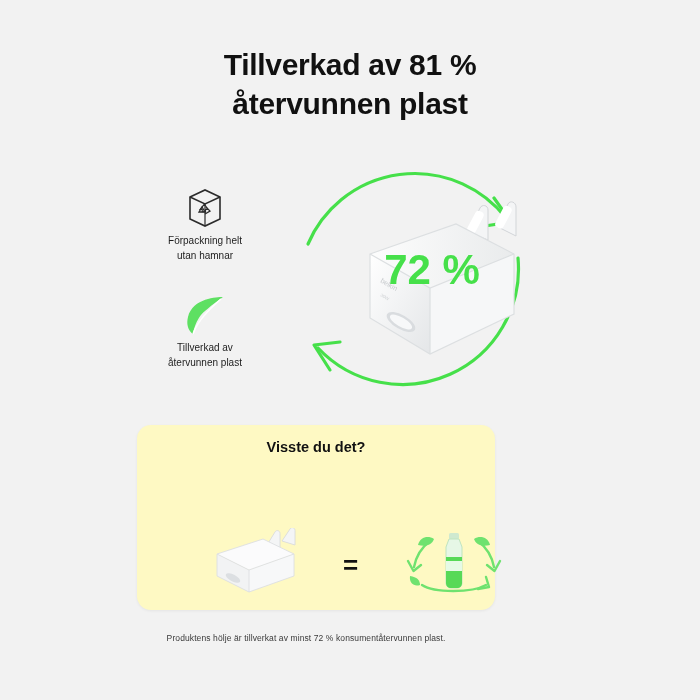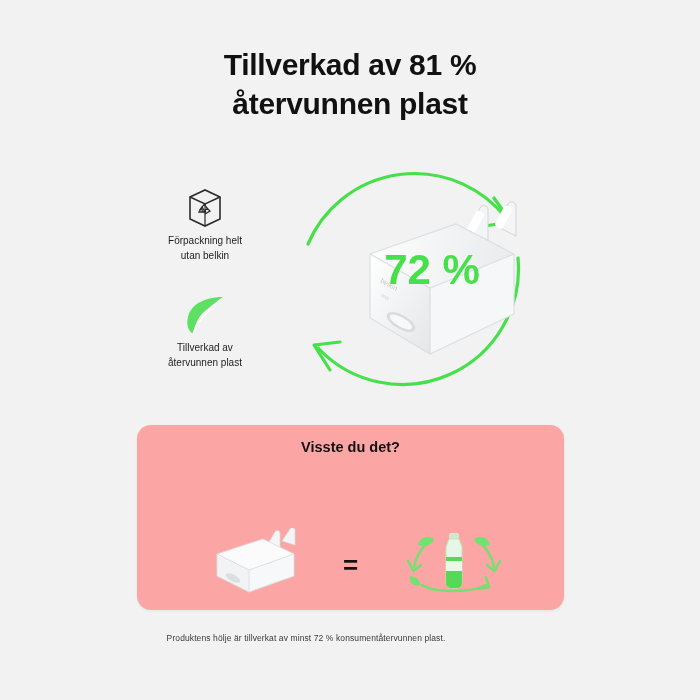--- a/index.html
+++ b/index.html
@@ -88,23 +88,23 @@
     top: 196px;
     width: 210px;
     height: 175px;
   }
 
   
   .card {
     position: absolute;
     left: 137px;
     top: 425px;
-    width: 427px;
+    width: 358px;
     height: 185px;
-    background: #fca5a5;
+    background: #fef9c3;
     border-radius: 14px;
     box-shadow: 0 1px 3px rgba(0,0,0,.06);
   }
   .card-title {
     text-align: center;
     font-size: 14.5px;
     font-weight: bold;
     margin-top: 14px;
     color: #111;
   }
@@ -168,21 +168,21 @@
             <path d="M-1,-9 L5,1 L1,1 L1,5 L-5,5 L-5,1 L-9,1 Z" transform="rotate(0)"></path>
           </g>
           <g transform="translate(23,25)" fill="none" stroke="#2b2b2b" stroke-width="1.3">
             <path d="M-6,2 L-3,-3 L0,2 Z"></path>
             <path d="M1,-3 L5,1 L0,4"></path>
           </g>
         </svg>
       </div>
       <div class="feature-label">
         <span>Förpackning helt</span><br>
-        <span>utan belkin</span>
+        <span>utan hamnar</span>
       </div>
     </div>
 
     <div class="feature">
       <div class="feature-icon">
         <svg width="52" height="52" viewBox="0 0 52 52">
           <path d="M44 8 C44 8 14 7 9 28 C6 40 14 45 14 45 C14 45 16 30 26 22 C34 15 44 8 44 8 Z" fill="#5ee062"></path>
           <path d="M14 45 C18 33 28 22 42 10" fill="none" stroke="#ffffff" stroke-width="1.6"></path>
         </svg>
       </div>

